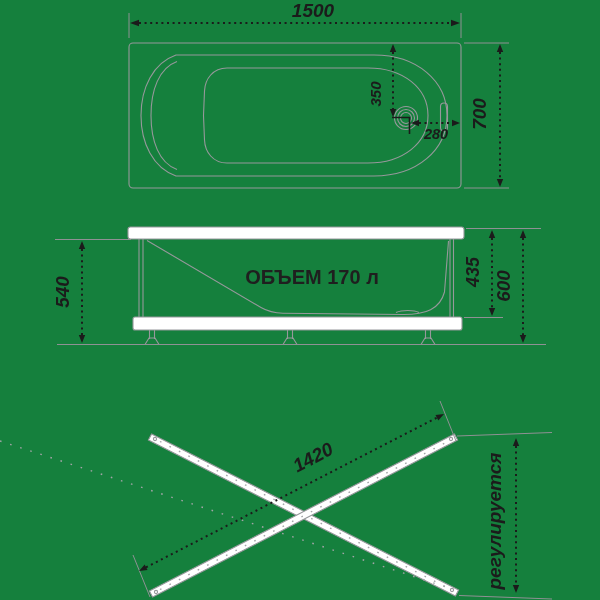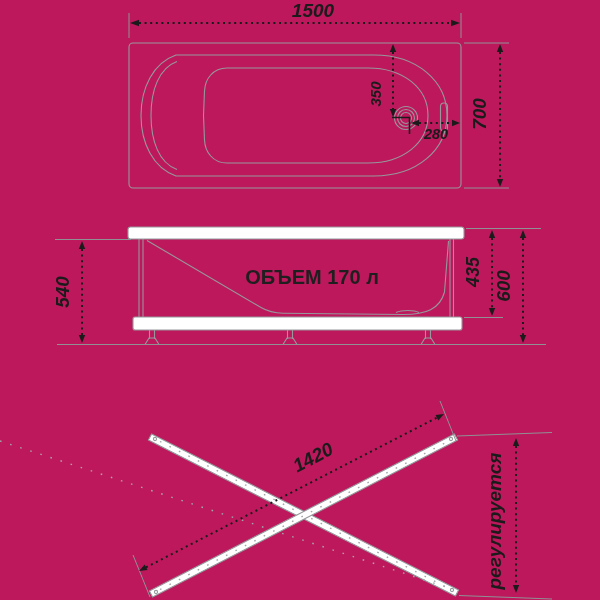--- a/index.html
+++ b/index.html
@@ -1,19 +1,19 @@
 <!DOCTYPE html>
 <html><head>
 <meta charset="utf-8">
 <style>
   html,body{margin:0;padding:0;background:#ffffff;}
   .canvas{
     position:relative;
     width:600px;height:600px;
-    background:#be185d;
+    background:#15803d;
     font-family:"Liberation Sans",sans-serif;
     overflow:hidden;
   }
   svg{display:block;}
   
   .obj{stroke:#96989b;stroke-width:1.1;fill:none;}
   .obj-fill{stroke:#96989b;stroke-width:1.1;fill:#ffffff;}
   
   .ext{stroke:#8f9194;stroke-width:1;fill:none;}
   

